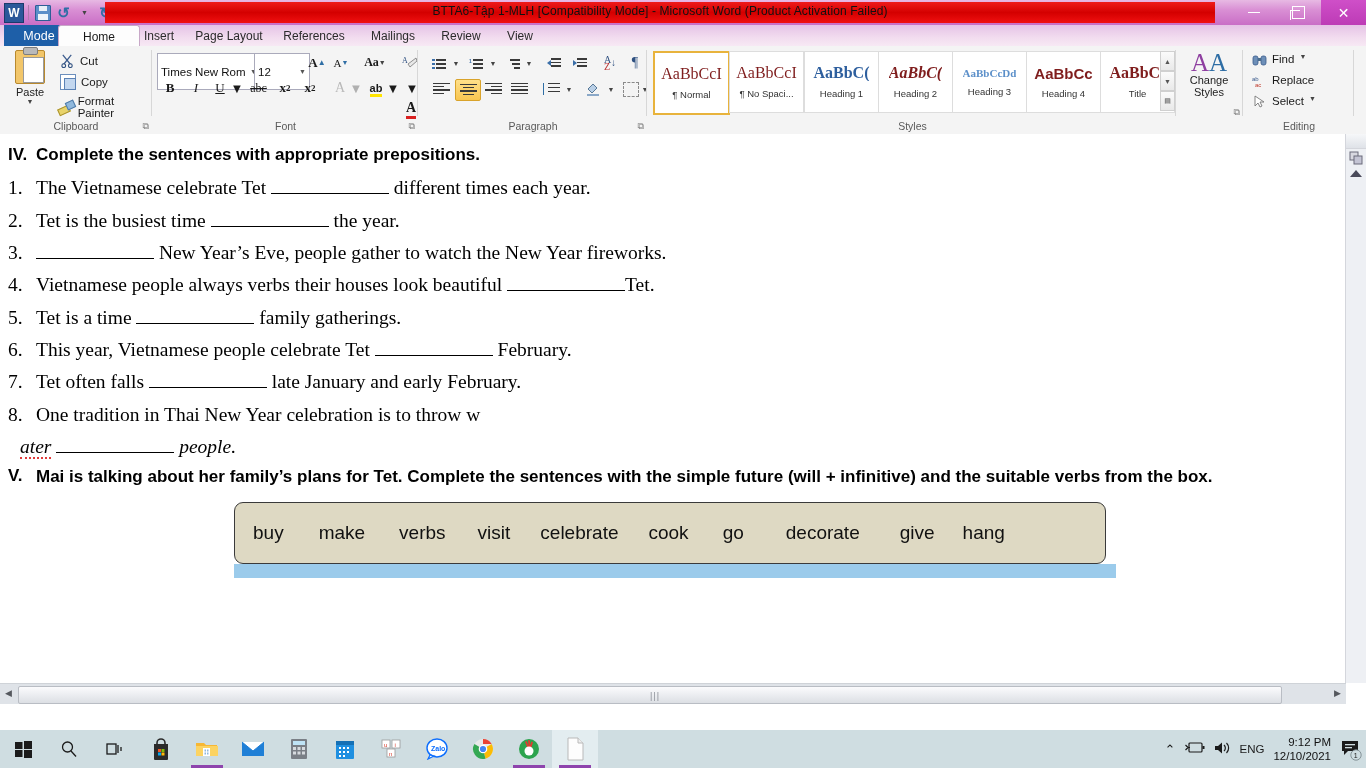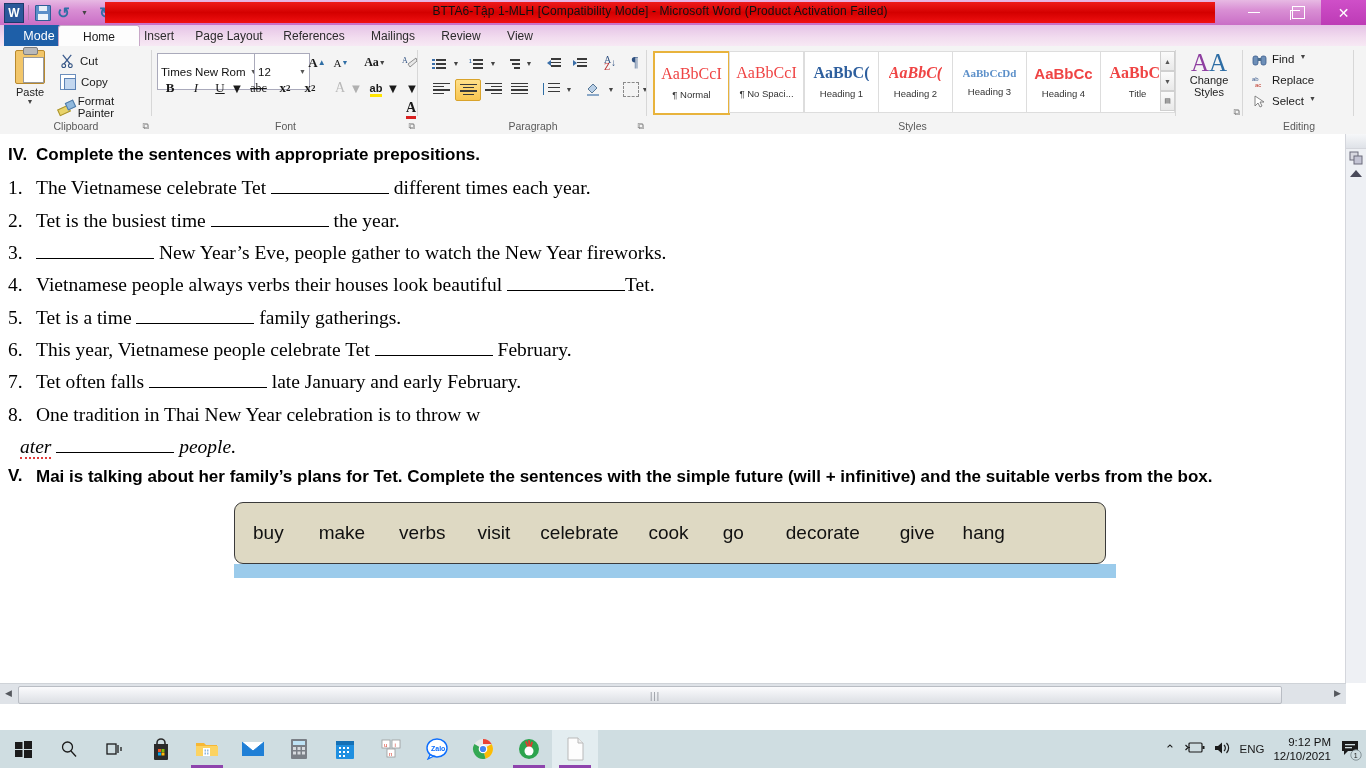--- a/index.html
+++ b/index.html
@@ -85,21 +85,21 @@
   .listline i{position:absolute;left:4px;height:1.6px;background:#3a3a3a;width:10px;display:block;}
   .listline b{position:absolute;left:0;width:2.5px;height:2.5px;background:#3a6ea8;display:block;}
   .alignbox{width:17px;height:13px;position:relative;}
   .alignbox i{position:absolute;left:0;height:1.6px;background:#3a3a3a;display:block;}
   .sel-y{background:linear-gradient(180deg,#ffe08a,#f8c550);border:1px solid #d9a32b;border-radius:2px;}
 
   
   .stylebox{position:absolute;top:5px;width:73px;height:60px;background:#fff;border:1px solid #ddd;
     display:flex;flex-direction:column;align-items:center;justify-content:center;}
   .stylebox.sel{border:2px solid #e8b33c;background:#fff;box-shadow:inset 0 0 0 1px #fff;}
-  .sty-prev{font-family:"Liberation Serif",serif;font-size:16px;color:#ef4444;line-height:1;overflow:hidden;white-space:nowrap;}
+  .sty-prev{font-family:"Liberation Serif",serif;font-size:16px;color:#7f1d1d;line-height:1;overflow:hidden;white-space:nowrap;}
   .sty-name{font-size:9.5px;color:#333;margin-top:7px;white-space:nowrap;}
   .galarrows{position:absolute;right:2px;top:5px;width:13px;height:60px;display:flex;flex-direction:column;
     justify-content:space-between;align-items:center;}
   .ga{width:13px;height:18px;display:flex;align-items:center;justify-content:center;font-size:7px;color:#555;
     border:1px solid #d0d0d0;background:linear-gradient(180deg,#fbfbfb,#e9e9e9);}
 
   
   .chg-styles{position:absolute;left:6px;top:6px;width:52px;display:flex;flex-direction:column;align-items:center;}
   .bigAA{font-family:"Liberation Serif",serif;font-size:25px;line-height:22px;}
   .ed-item{position:absolute;display:flex;align-items:flex-start;gap:5px;font-size:11.5px;color:#1a1a1a;}

